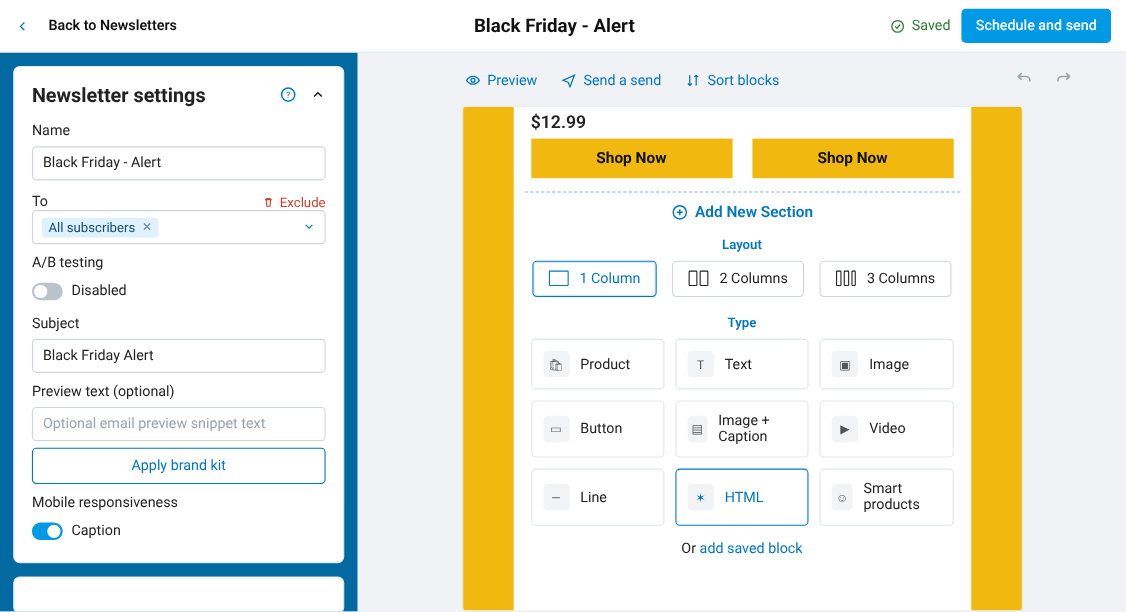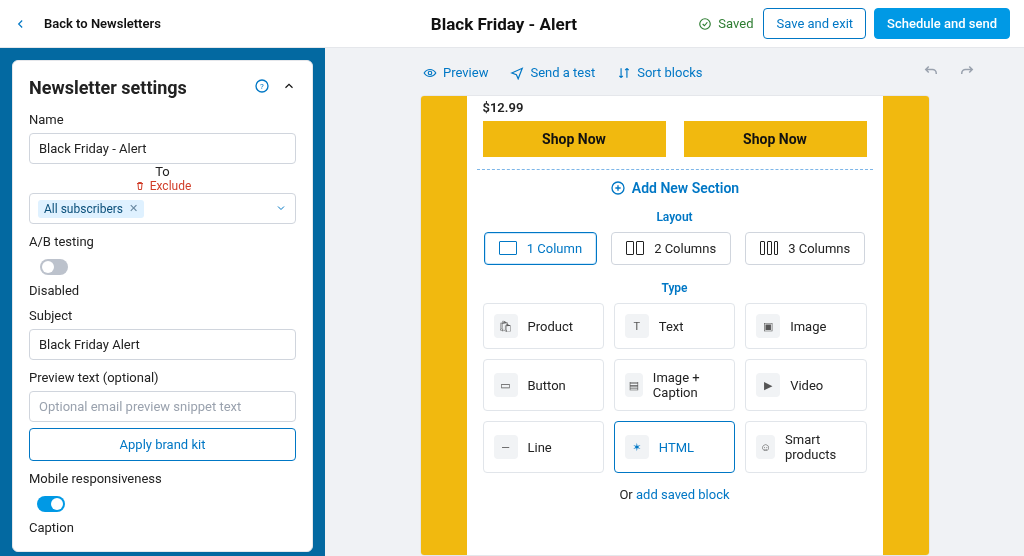--- a/index.html
+++ b/index.html
@@ -25,41 +25,41 @@
   .qicon { color: #0077c5; }
   label.fld { display: block; font-size: 13px; margin: 10px 0 6px; color: #222; }
   .input { width: 100%; border: 1px solid #d0d5dd; border-radius: 4px; padding: 7px 9px; font-size: 13px; color: #222; }
   .input::placeholder { color: #9aa2ae; }
   .rowline { display: flex; justify-content: space-between; align-items: center; }
   .exclude { color: #d13e2a; font-size: 12px; display: inline-flex; align-items: center; gap: 4px; cursor: pointer; }
   .selectbox { display: flex; align-items: center; border: 1px solid #d0d5dd; border-radius: 4px; padding: 5px 8px; justify-content: space-between; cursor: pointer; text-align: center; }
   .chip { background: #dff1ff; color: #0a4f7a; font-size: 12px; padding: 2px 6px; border-radius: 3px; display: inline-flex; align-items: center; gap: 6px; }
   .chip .x { color: #6887a0; cursor: pointer; font-size: 11px; }
   .chev { color: #0077c5; }
-  .tgl { display: inline-flex; align-items: center; gap: 8px; font-size: 13px; margin-top: 4px; flex-direction: column; }
+  .tgl { display: inline-flex; align-items: flex-start; gap: 8px; font-size: 13px; margin-top: 4px; }
   .toggle { width: 28px; height: 16px; border-radius: 10px; position: relative; }
   .toggle.off { background: #bcc2cc; }
   .toggle.on  { background: #0099e5; }
   .toggle::after { content:""; width:12px; height:12px; background:#fff; border-radius:50%; position:absolute; top:2px; }
   .toggle.off::after { left: 2px; }
   .toggle.on::after  { right: 2px; }
   .apply { width:100%; margin-top:6px; background:#fff; border:1px solid #0077c5; color:#0077c5; text-align:center; padding:8px 0; font-size:13px; border-radius:4px; cursor:pointer; }
   .panel2 { height: 30px; }
 
   .editor { flex: 1; display: flex; flex-direction: column; padding: 10px 0 0 0; }
   .edtoolbar { display:flex; align-items:center; gap:22px; padding: 4px 48px 12px 98px; font-size: 13px; }
   .tbtn { color:#0077c5; display:inline-flex; align-items:center; gap:6px; cursor:pointer; }
   .tbright { display:flex; gap:18px; margin-left:auto; color:#9aa2ae; }
   .tbright svg { width:18px; height:18px; }
 
   .canvas-wrap { display:flex; justify-content:center; flex:1; overflow:hidden; }
   .canvas { width: 510px; background:#fff; border:1px solid #e5e7eb; border-radius:4px; display:flex; position:relative; overflow:hidden; }
   .bandL, .bandR { width:46px; background:#f1b90f; }
   .content { flex:1; display:flex; flex-direction:column; padding:0 8px; }
-  .pricerow { padding: 4px 8px 0 8px; font-size: 13px; font-weight:600; }
+  .pricerow { padding: 4px 8px 0 8px; font-size: 16px; font-weight:600; }
   .btnsrow { display:flex; gap:18px; padding: 6px 8px 12px 8px; }
   .shopbtn { flex:1; background:#f1b90f; color:#111; text-align:center; padding:10px 0; font-weight:700; font-size:14px; cursor:pointer; }
   .divider { border-top:1px dashed #7db6e8; margin: 0 2px 10px; }
   .addsec { display:flex; justify-content:center; align-items:center; gap:6px; color:#0077c5; font-weight:600; font-size:14px; margin-bottom:10px; cursor:pointer; }
   .subhead { text-align:center; color:#0077c5; font-size:12px; font-weight:600; margin:4px 0 8px; }
   .layoutrow { display:flex; justify-content:center; gap:14px; margin-bottom:12px; }
   .lopt { border:1px solid #d0d5dd; border-radius:4px; padding:8px 14px; display:inline-flex; align-items:flex-start; gap:10px; font-size:13px; cursor:pointer; }
   .lopt.active { border-color:#0077c5; color:#0077c5; box-shadow: 0 0 0 1px #cfe8fb inset; }
   .licon { width:18px; height:14px; display:inline-flex; gap:2px; }
   .licon span { flex:1; border:1px solid currentColor; border-radius:1px; }
@@ -85,21 +85,20 @@
     </div>
     <div class="title">Black Friday - Alert</div>
     <div class="spacer"></div>
     <div class="saved">
       <svg viewBox="0 0 24 24">
           <circle cx="12" cy="12" r="9" fill="none" stroke="#2e7d32" stroke-width="2"></circle>
           <path d="M8 12l3 3 5-6" fill="none" stroke="#2e7d32" stroke-width="2"></path>
         </svg>
       <span>Saved</span>
     </div>
-    <button class="btn btn-outline">Save and exit</button>
     <button class="btn btn-primary">Schedule and send</button>
   </div>
 
   <div class="main">
     <div class="sidebar">
       <div class="panel">
         <div class="panel-header">
           <div class="panel-title">Newsletter settings</div>
           <div class="panel-ctrls">
             <span class="qicon">
@@ -112,21 +111,21 @@
               <svg width="14" height="14" viewBox="0 0 24 24">
                   <path d="M6 15l6-6 6 6" fill="none" stroke="#111" stroke-width="2"></path>
                 </svg>
             </span>
           </div>
         </div>
 
         <label class="fld">Name</label>
         <input class="input" value="Black Friday - Alert" style="">
 
-        <div class="rowline" style="flex-direction:column;">
+        <div class="rowline" style="margin-top:12px;">
           <label class="fld" style="margin:0">To</label>
           <span class="exclude">
             <svg width="12" height="12" viewBox="0 0 24 24">
                 <path d="M6 7h12M9 7V5h6v2M8 7l1 12h6l1-12" fill="none" stroke="#d13e2a" stroke-width="2"></path>
               </svg>
             <span>Exclude</span>
           </span>
         </div>
         <div class="selectbox">
           <span class="chip">
@@ -169,21 +168,21 @@
           <svg width="14" height="14" viewBox="0 0 24 24">
               <circle cx="12" cy="12" r="3" fill="none" stroke="#0077c5" stroke-width="2"></circle>
               <path d="M2 12s4-6 10-6 10 6 10 6-4 6-10 6S2 12 2 12z" fill="none" stroke="#0077c5" stroke-width="2"></path>
             </svg>
           <span>Preview</span>
         </span>
         <span class="tbtn">
           <svg width="14" height="14" viewBox="0 0 24 24">
               <path d="M3 12l18-8-7 18-3-7-8-3z" fill="none" stroke="#0077c5" stroke-width="2"></path>
             </svg>
-          <span>Send a test</span>
+          <span>Send a send</span>
         </span>
         <span class="tbtn">
           <svg width="14" height="14" viewBox="0 0 24 24">
               <path d="M7 4v16m0 0l-3-3m3 3l3-3M17 20V4m0 0l-3 3m3-3l3 3" fill="none" stroke="#0077c5" stroke-width="2"></path>
             </svg>
           <span>Sort blocks</span>
         </span>
         <span class="tbright">
           <span><svg viewBox="0 0 24 24">
                 <path d="M9 14l-4-4 4-4M5 10h9a5 5 0 015 5v1" fill="none" stroke="#9aa2ae" stroke-width="2"></path>

